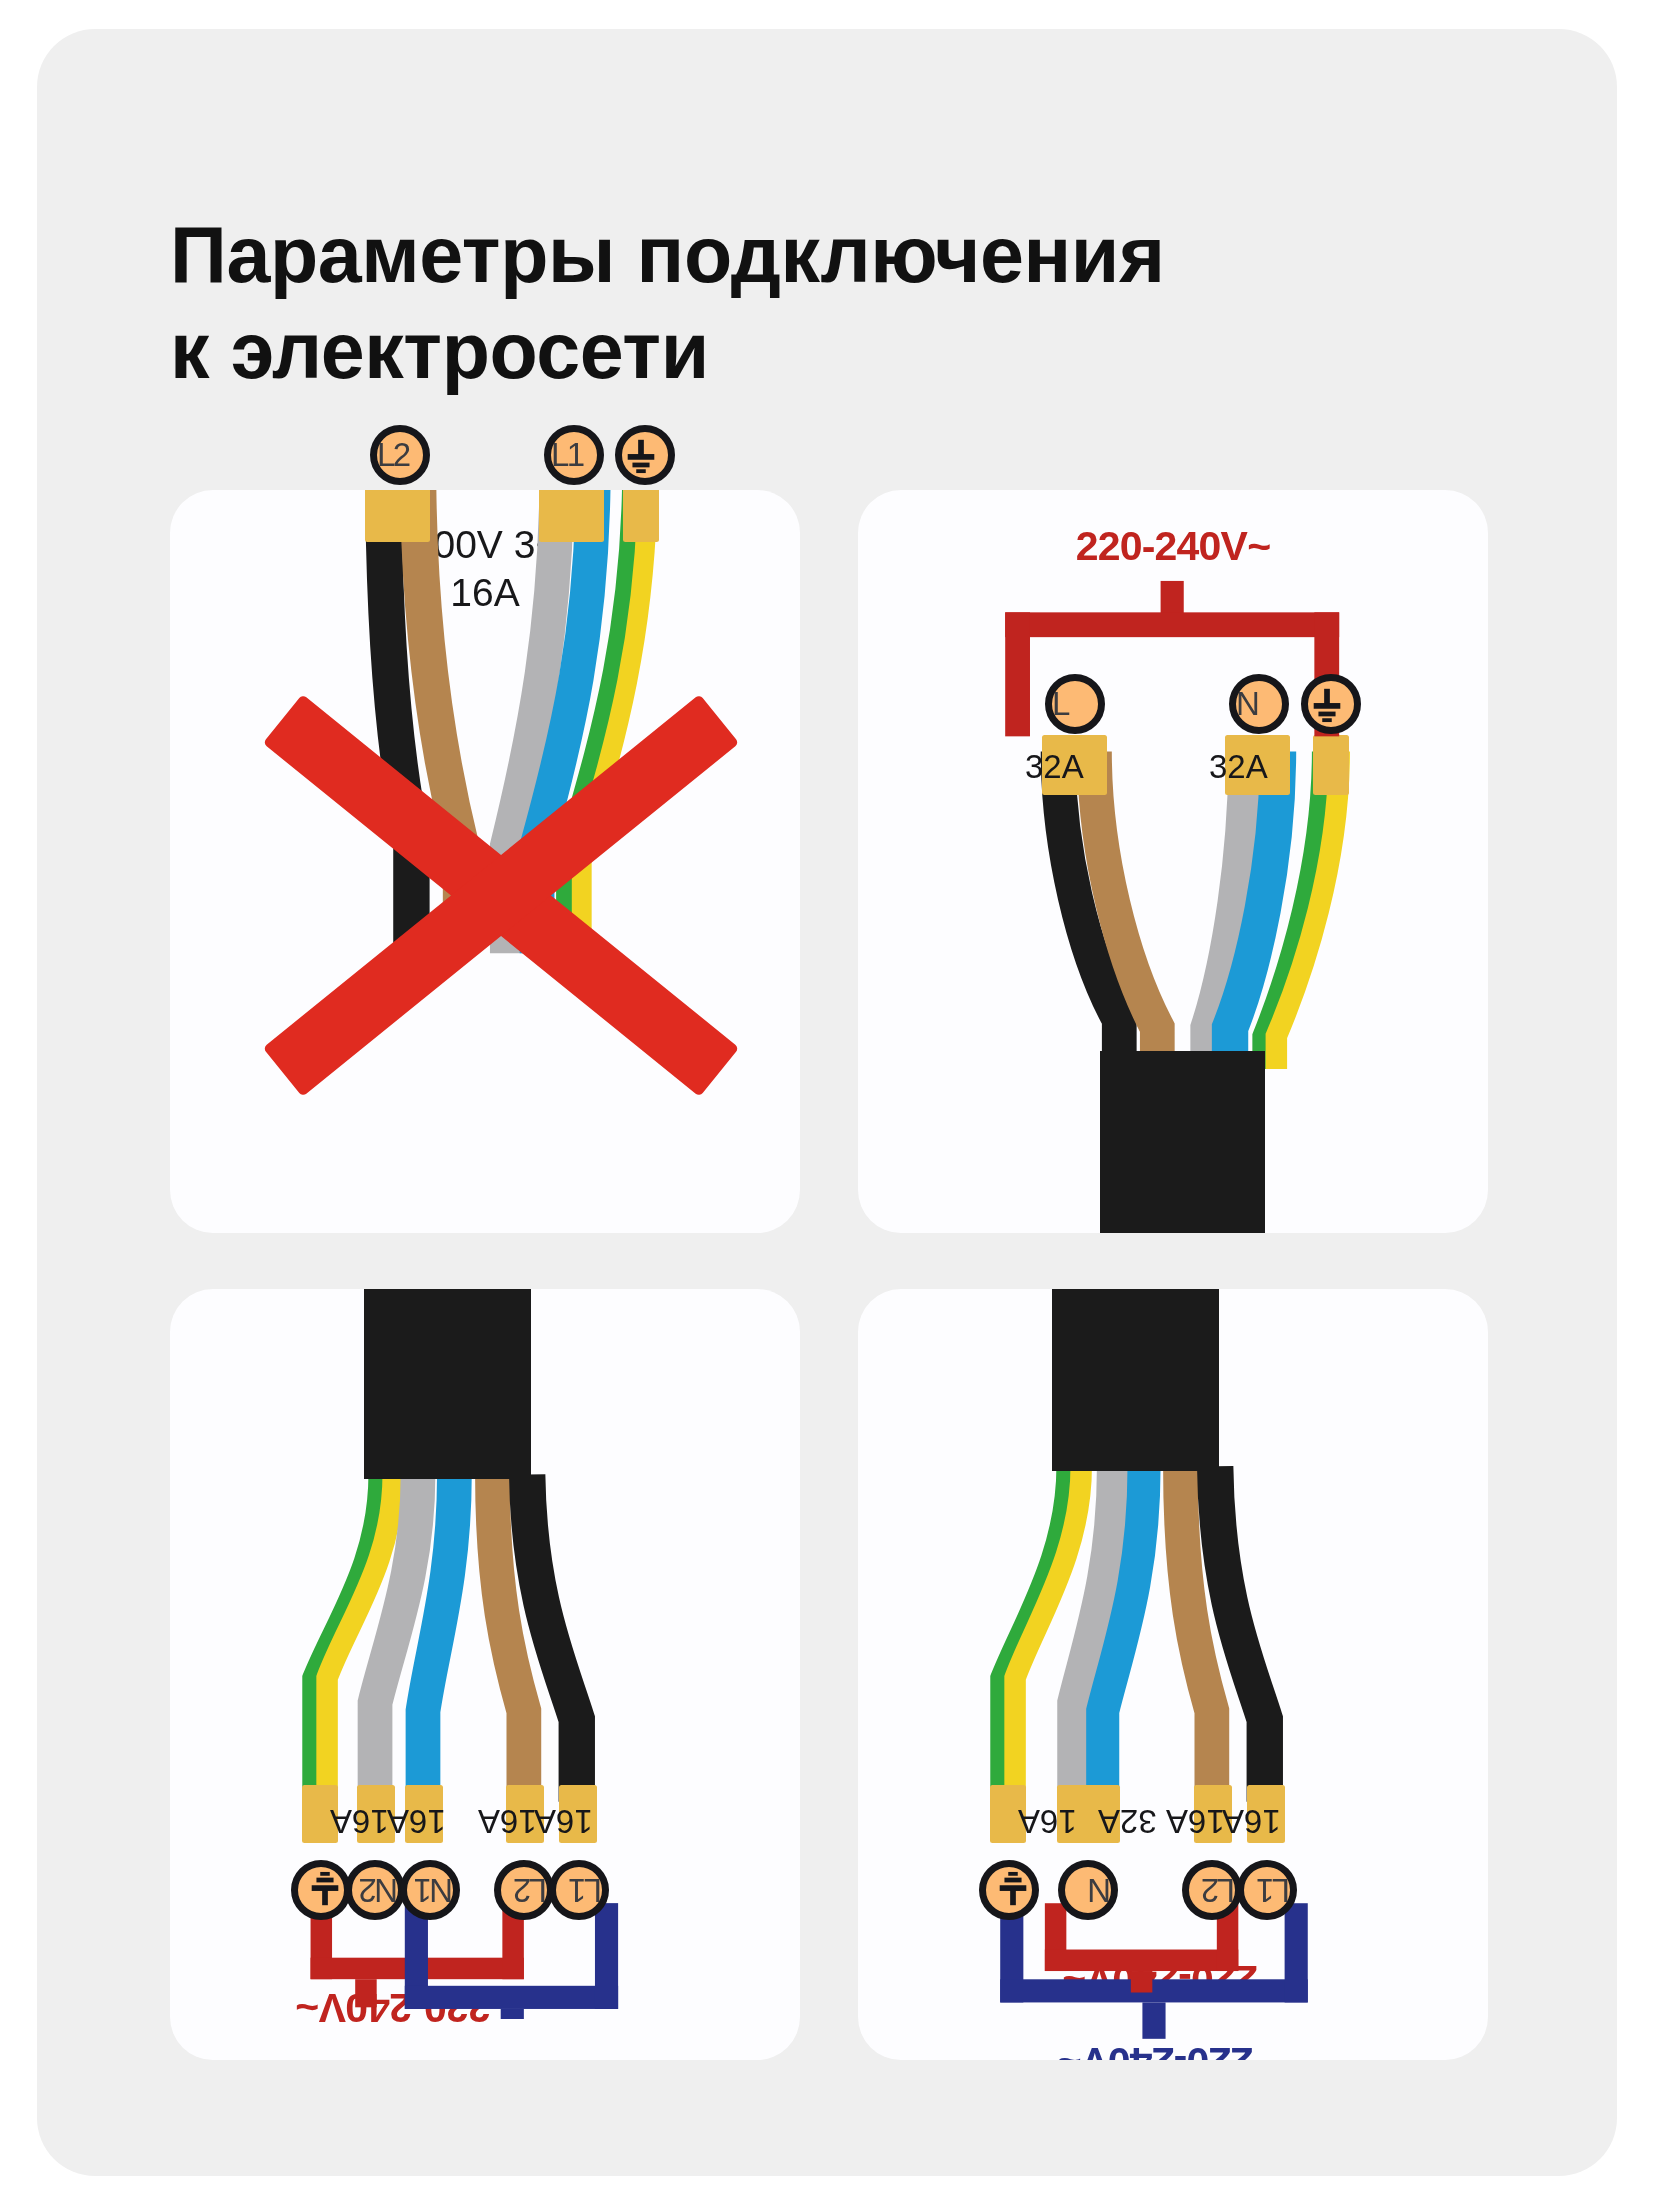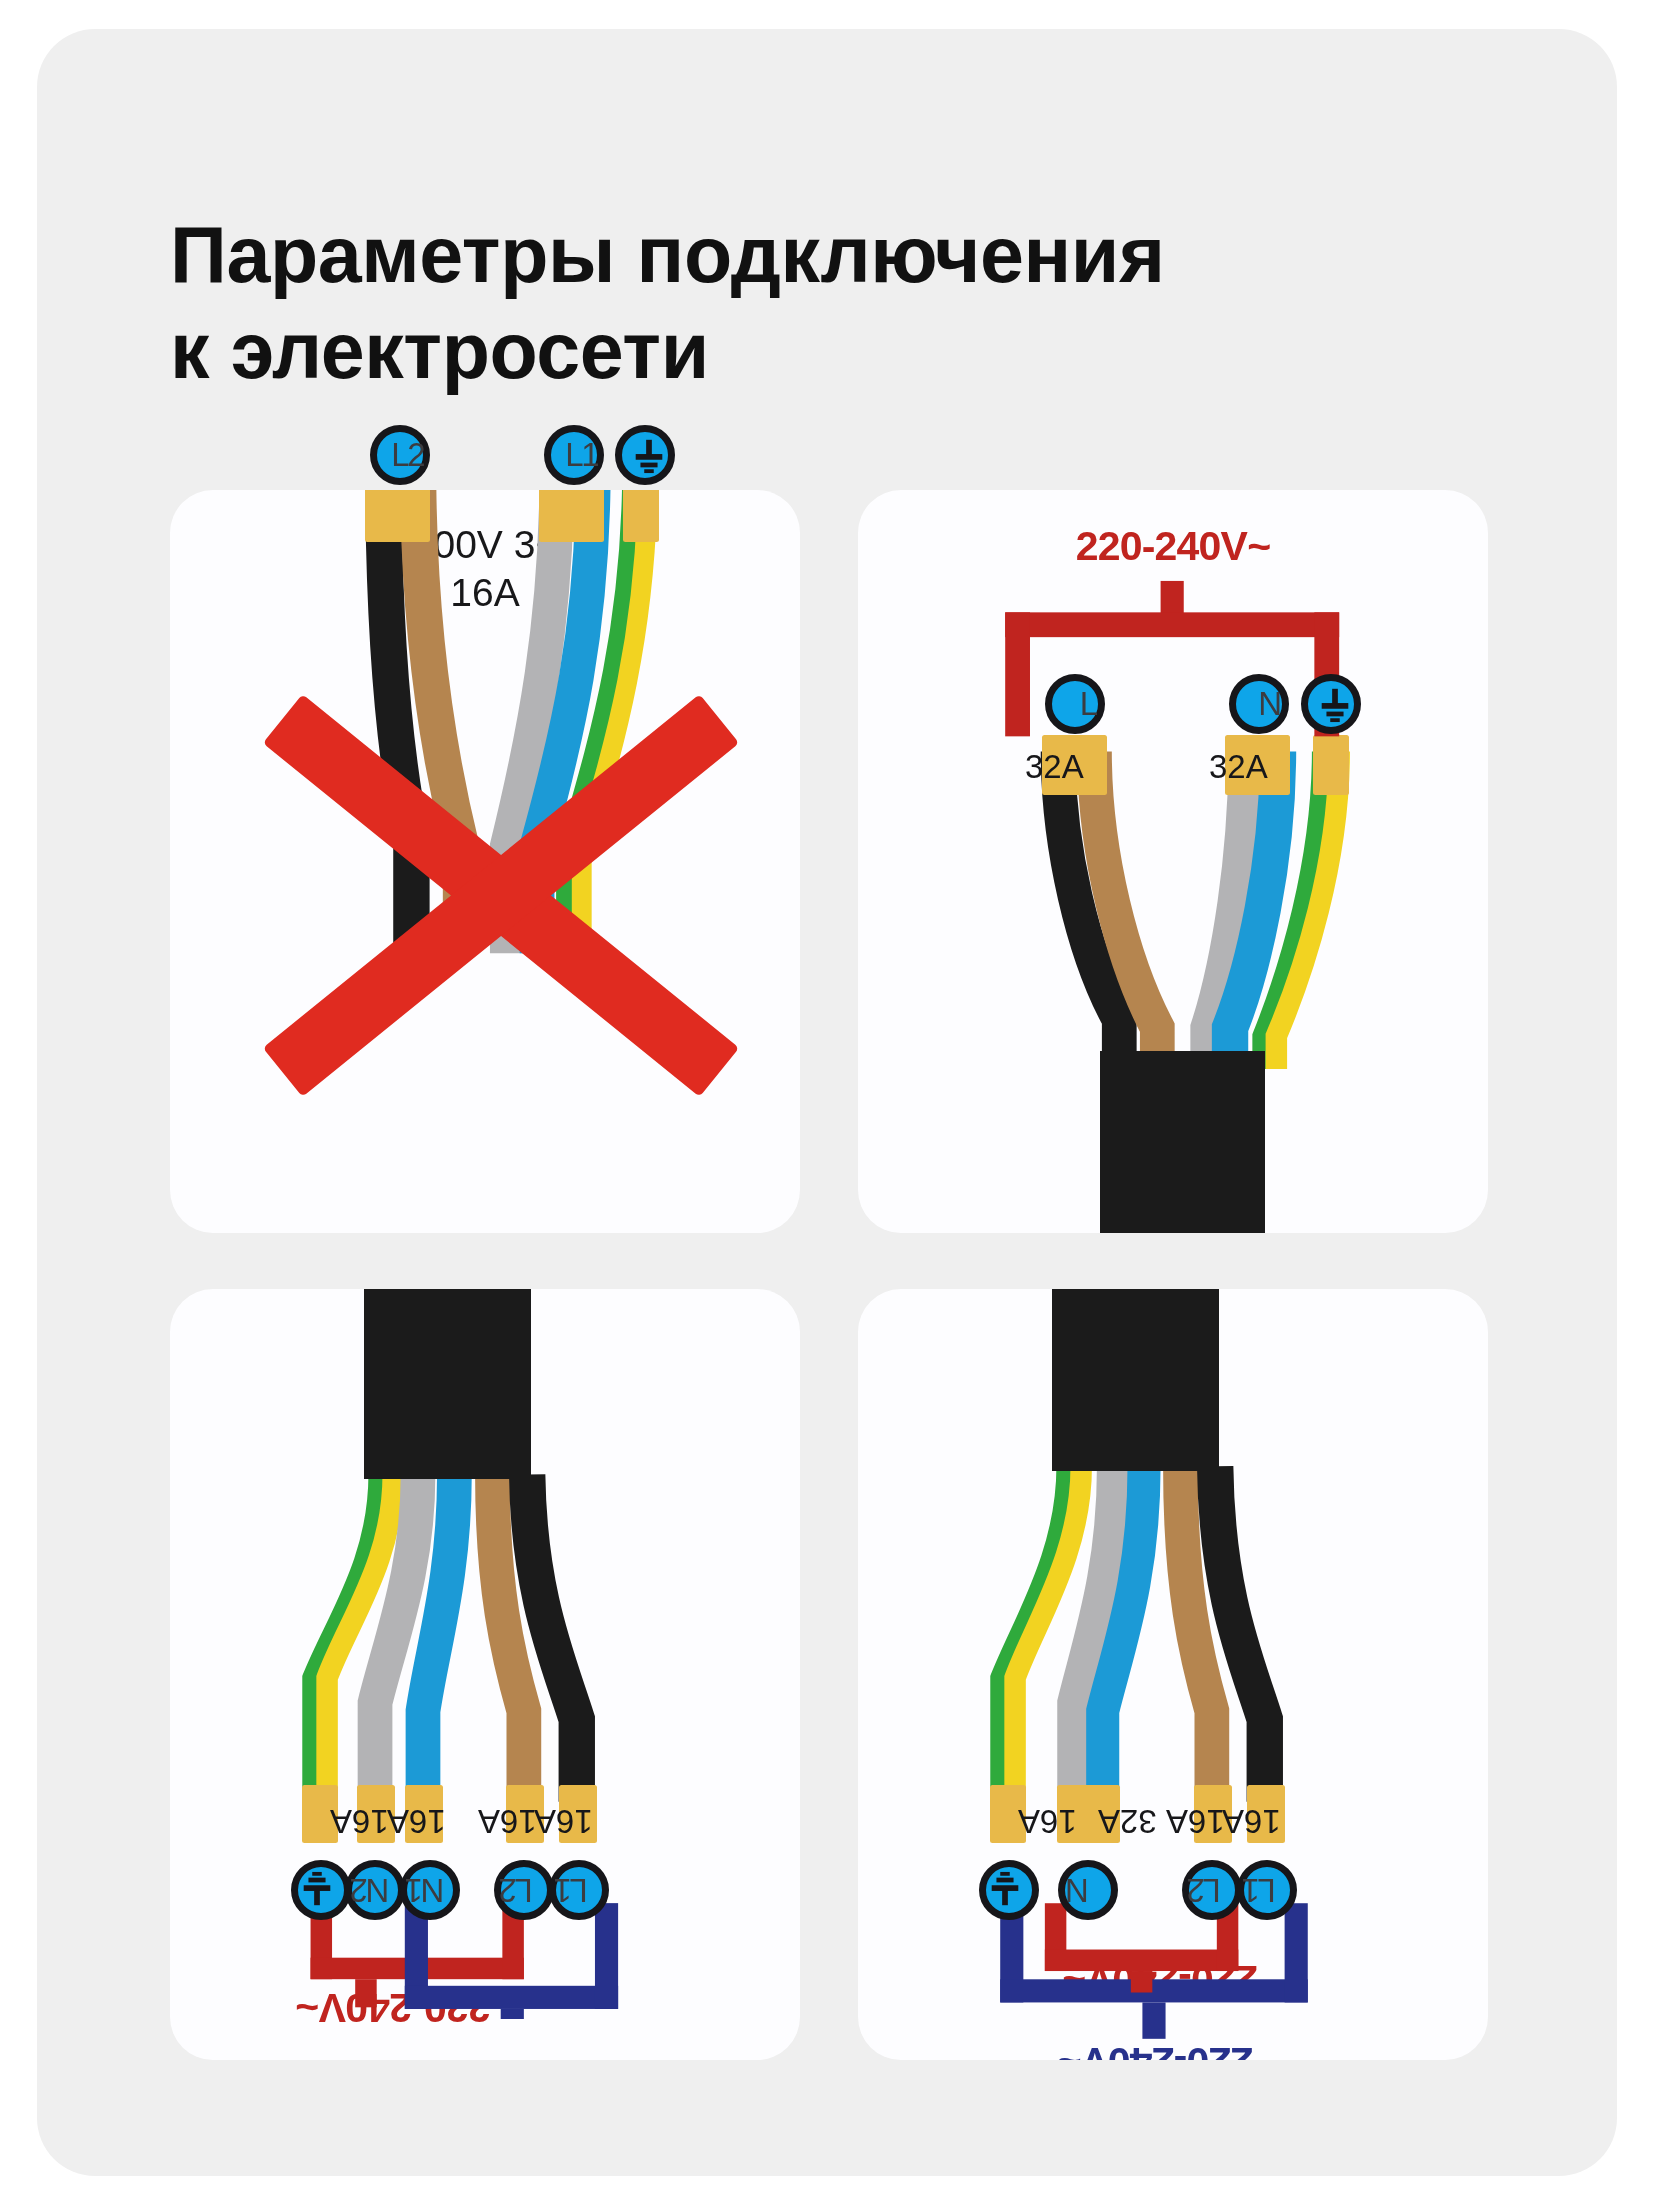--- a/index.html
+++ b/index.html
@@ -70,24 +70,24 @@
     font-weight: bold;
     color: #c0241f;
     letter-spacing: -0.8px;
   }
   
   .term {
     position: absolute;
     width: 60px; height: 60px;
     border: 7.4px solid #16161a;
     border-radius: 50%;
-    background: #0ea5e9;
+    background: #fdba74;
     display: flex;
     align-items: center;
-    justify-content: flex-end;
+    justify-content: flex-start;
     font-size: 33px;
     font-weight: 500;
     color: #3c3c40;
     z-index: 6;
   }
   .term.small-gap { letter-spacing: -2.5px; }
   .earth-svg { width: 38px; height: 38px; display: block; }
 
   
   .wire { position: absolute; z-index: 2; }

